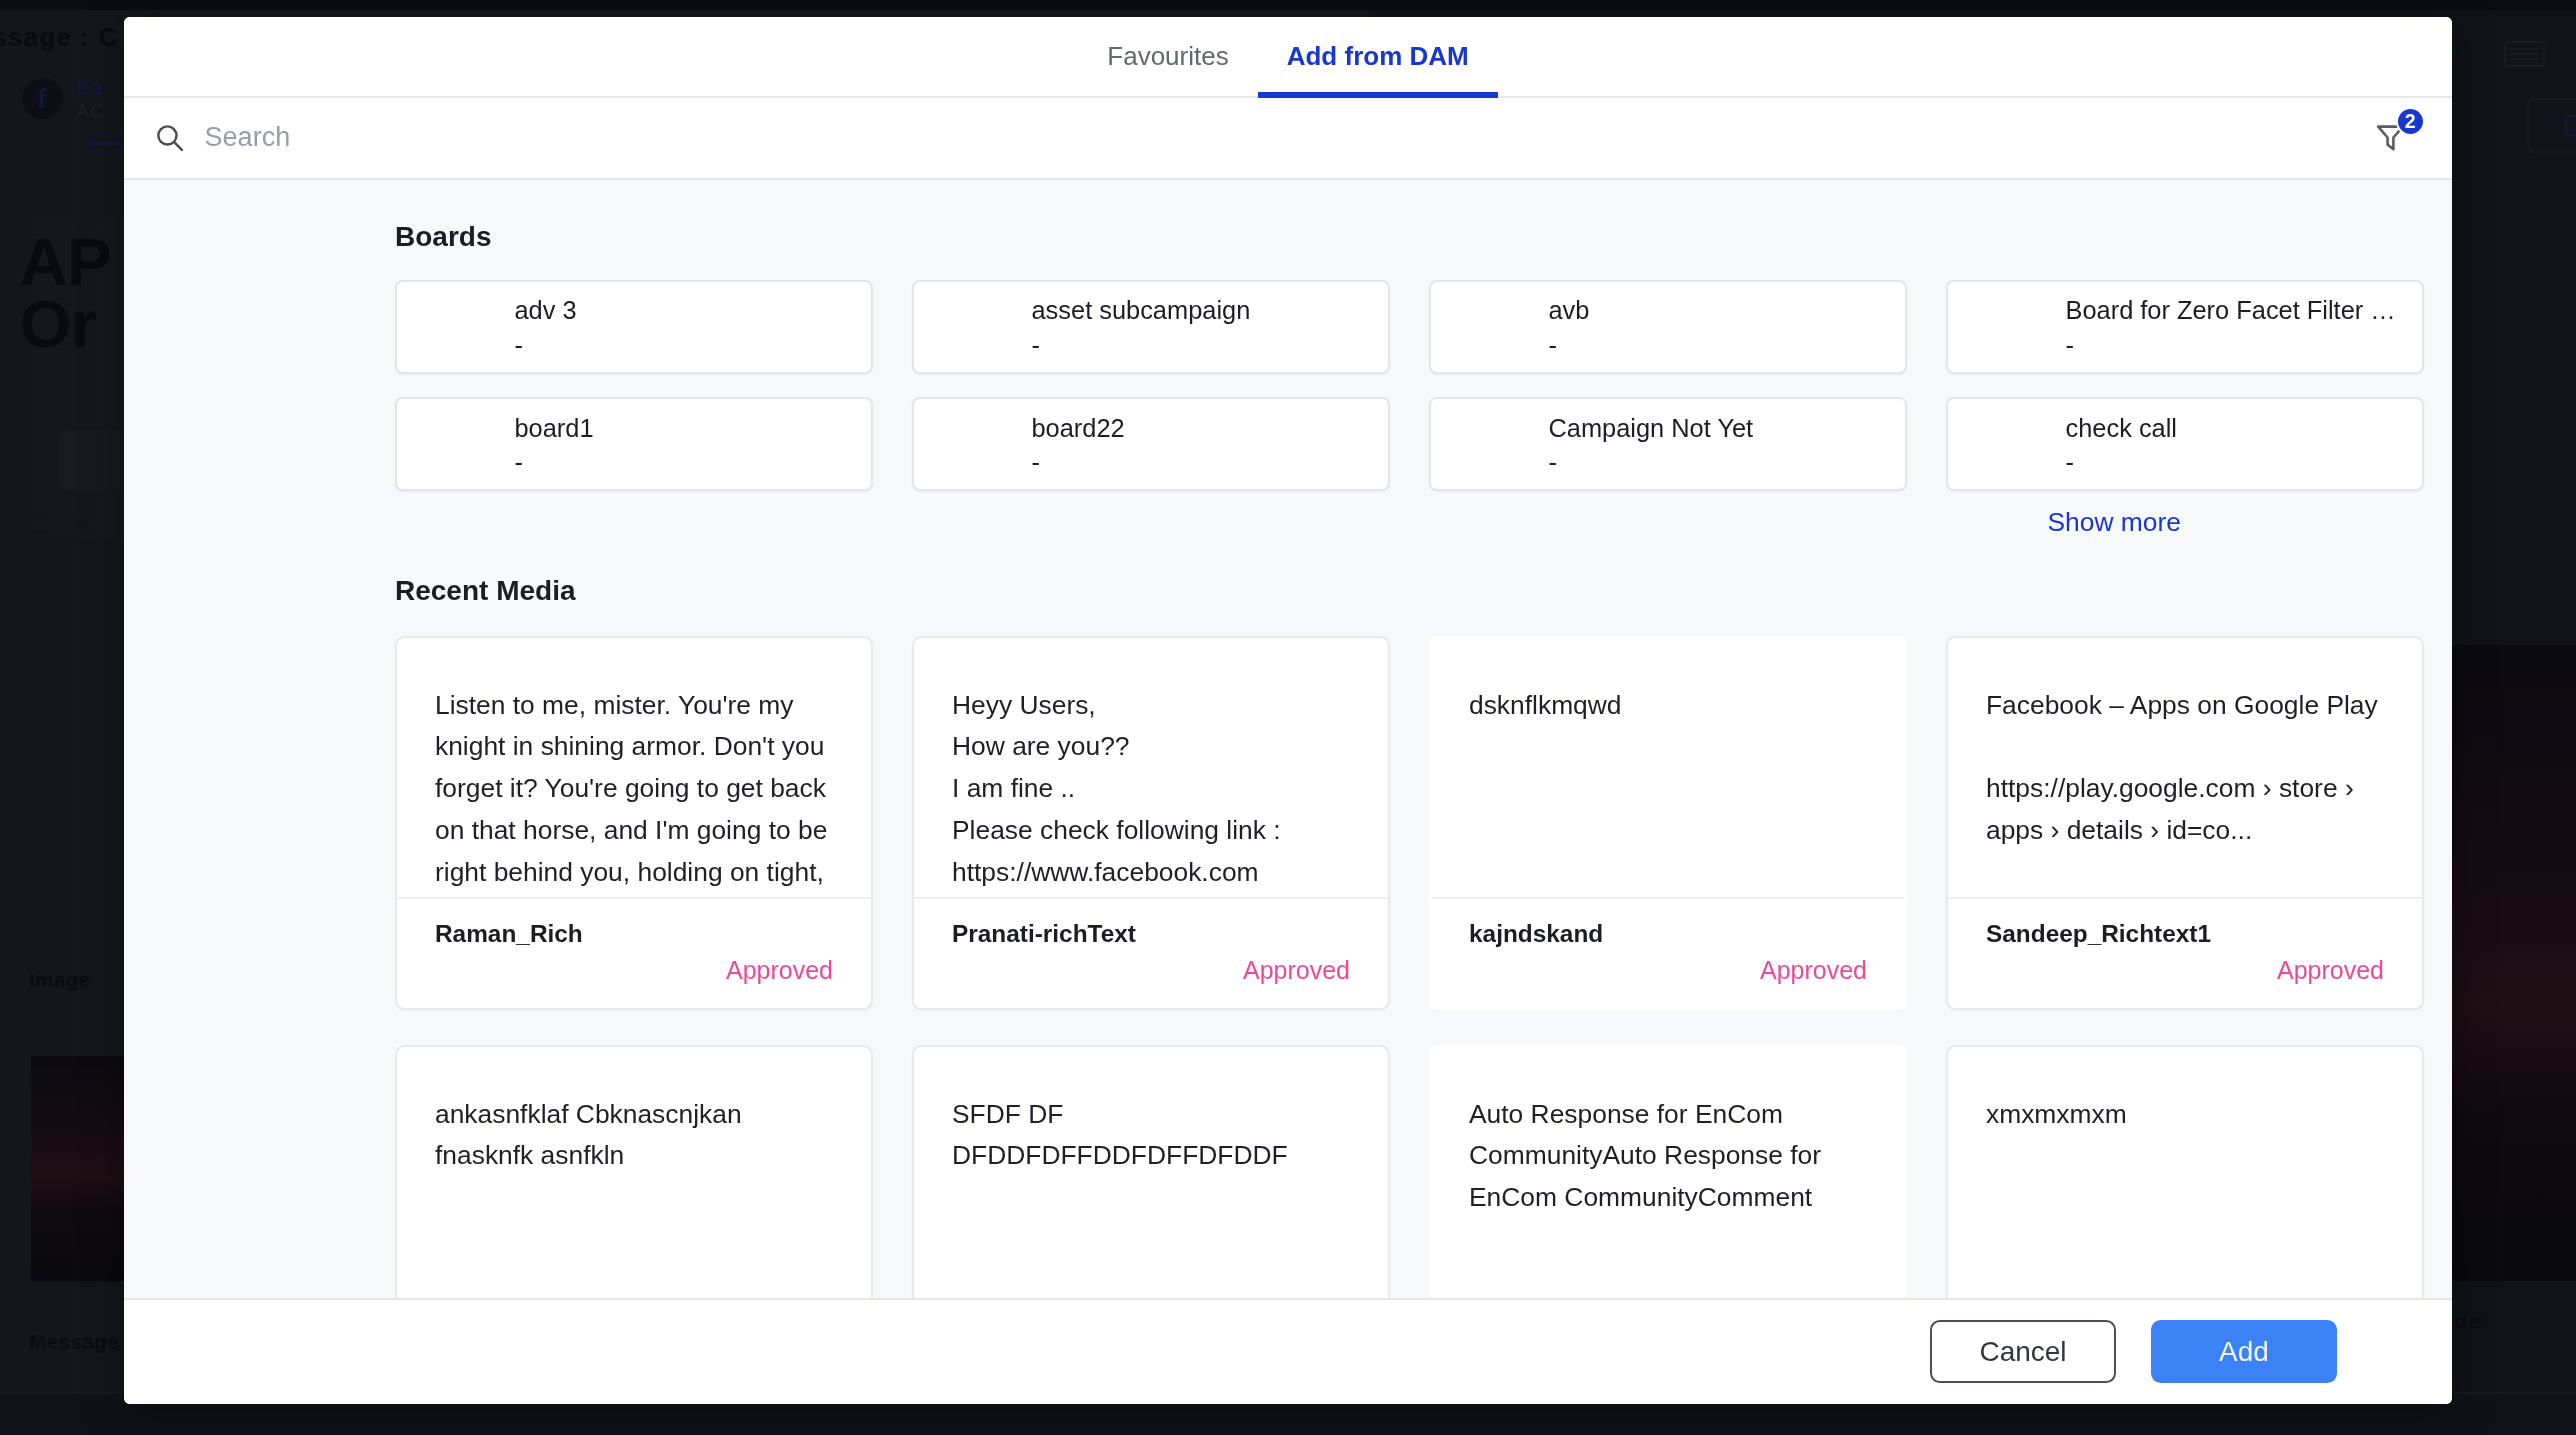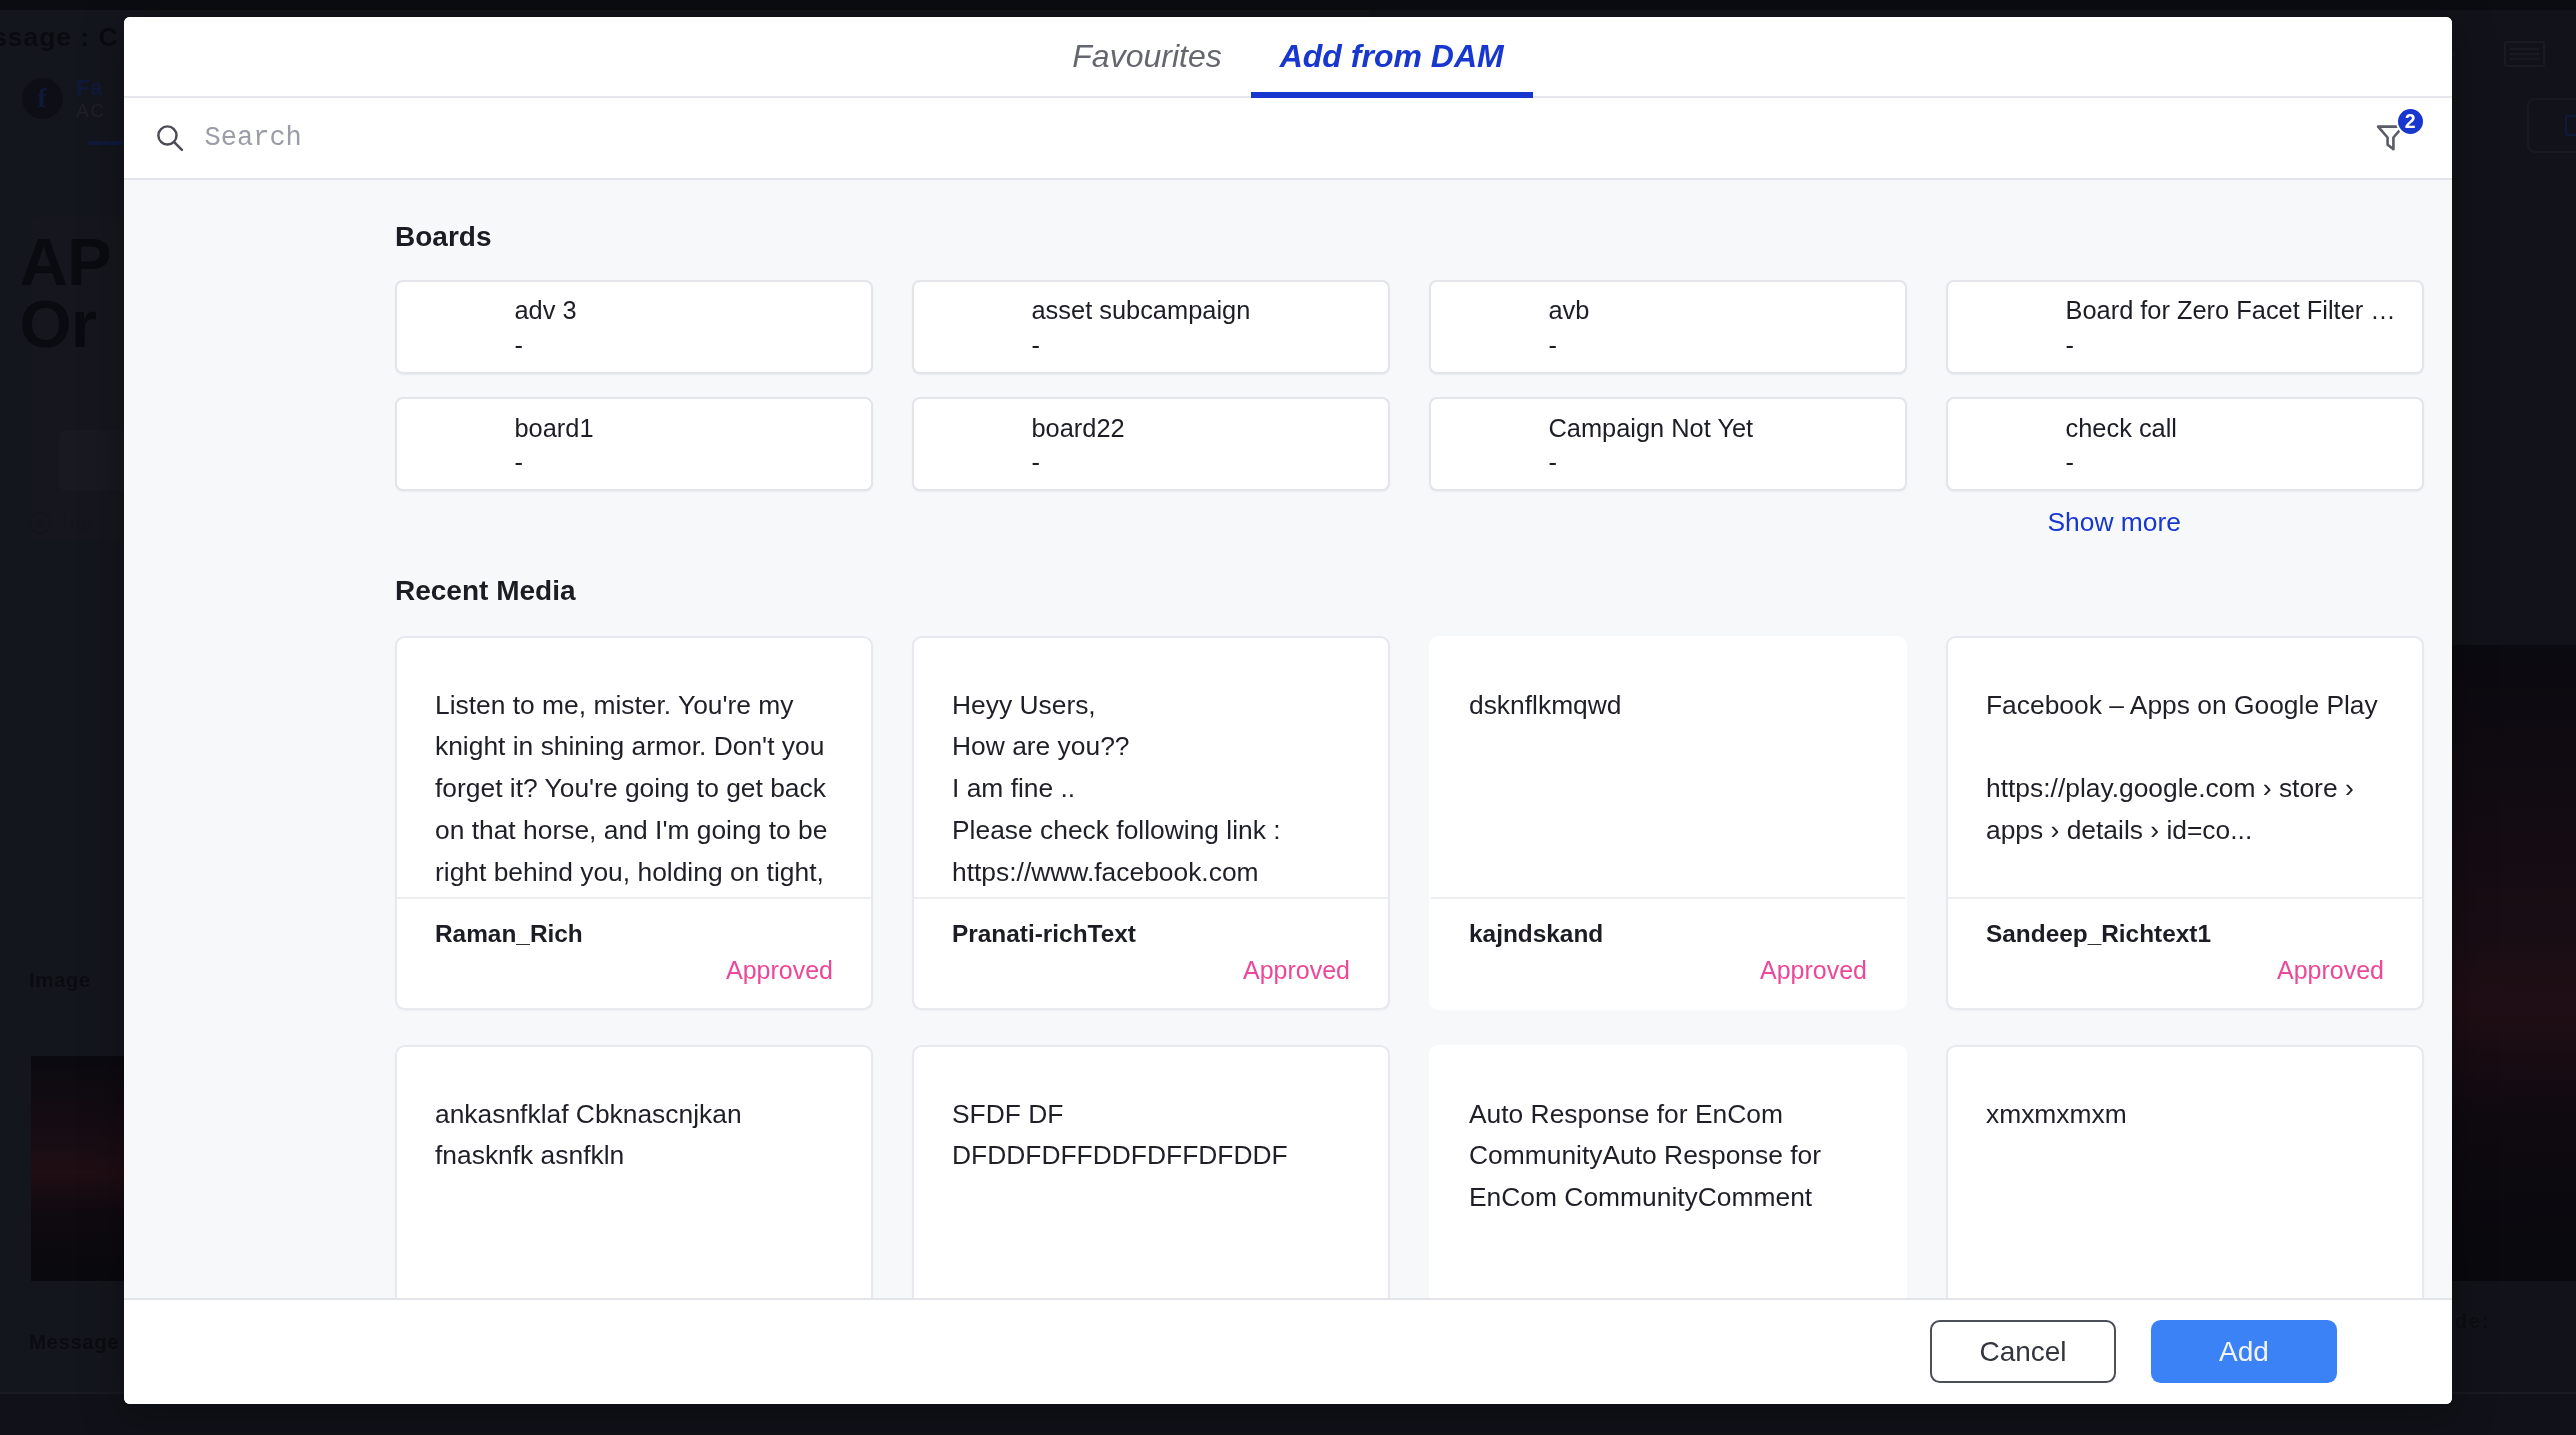--- a/index.html
+++ b/index.html
@@ -156,43 +156,42 @@
   .tabs-row {
     height: 81px; flex: 0 0 81px;
     display: flex; align-items: stretch; justify-content: center;
     gap: 0px;
     border-bottom: 2px solid #e5e7ec;
     background: #fff;
   }
   .tab {
     display: flex; align-items: center; justify-content: center;
     padding: 8px 29px; cursor: pointer;
-    font-size: 32px; color: #65676f;
+    font-size: 26px; color: #65676f;
     position: relative;
-    font-style: italic;
   }
   .tab.active { color: #1737cf; font-weight: 700; }
   .tab.active::after {
     content: ""; position: absolute; left: 0; right: 0; bottom: -2px;
     height: 5.9px; background: #1737cf;
   }
 
   .search-row {
     height: 82px; flex: 0 0 82px;
     display: flex; align-items: center;
     padding: 0 35px 0 29px;
     border-bottom: 2px solid #e3e5ea;
     background: #fff;
   }
   .search-wrap { display: flex; align-items: center; gap: 18.6px; flex: 1 1 auto; }
   .search-icon { width: 33px; height: 33px; color: #4a4b55; flex: 0 0 auto; }
   .search-icon svg { width: 33px; height: 33px; display: block; }
   .search-input {
     border: none; outline: none; background: transparent;
-    font-size: 27px; color: #2a2b33; font-family: Liberation Mono, monospace;
+    font-size: 27px; color: #2a2b33; font-family: Liberation Sans, sans-serif;
     width: 587px;
   }
   .search-input::placeholder { color: #9a9ca7; }
   .filter-btn {
     position: relative; width: 53px; height: 53px; cursor: pointer;
     display: flex; align-items: center; justify-content: center;
   }
   .filter-btn svg { width: 35px; height: 35px; display: block; color: #5a5c68; }
   .filter-badge {
     position: absolute; top: -3.9px; right: -7.8px;

